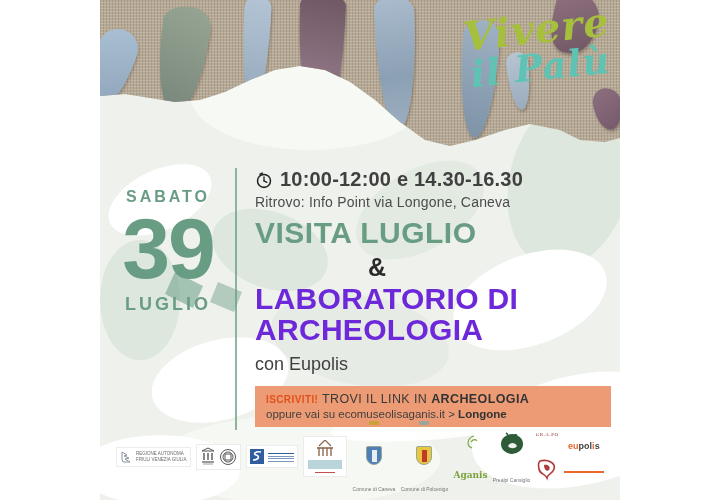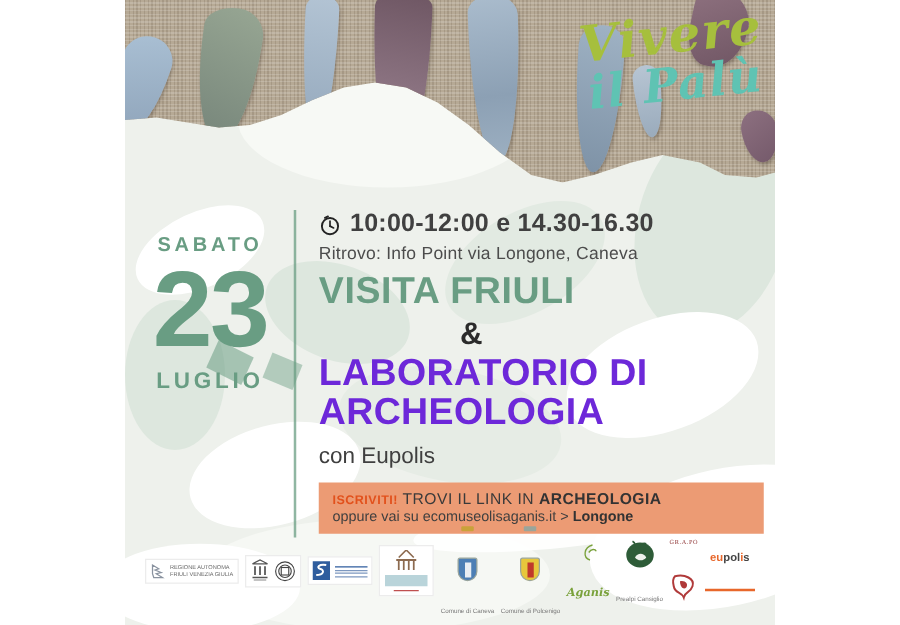--- a/index.html
+++ b/index.html
@@ -55,21 +55,21 @@
   
   .logos { position:absolute; left:0; bottom:8px; width:520px; z-index:2;
     display:flex; align-items:center; justify-content:space-between; padding:0 16px; }
   .chip { background:#fff; border:1px solid #ececec; display:flex; align-items:center; justify-content:center; gap:3px; padding:2px 3px; }
   .lg { display:flex; flex-direction:column; align-items:center; gap:20px;justify-content:center; }
   .tiny { font-size:4.5px; color:#6b6b6b; line-height:1.15; text-align:left; }
   .caption { font-size:5px; color:#777; text-align:center; line-height:1.2; margin-top:1px; }
   .hairlines i { display:block; width:26px; height:1px; background:#b9c3cf; margin-top:1.5px; }
   .crest { width:16px; height:19px; border-radius:2px 2px 8px 8px; position:relative; border:1px solid #9aa59b; }
   .crown { width:10px; height:4px; background:#c9a23a; border-radius:1px; margin-bottom:1px; }
-  .script-green { font-family:"DejaVu Serif", serif; font-style:italic; font-weight:bold; color:#7aa23c; font-size:9px; }
+  .script-green { font-family:"DejaVu Serif", serif; font-weight:bold; color:#7aa23c; font-size:9px; }
   .grapo-t { font-size:5px; color:#8c3030; letter-spacing:.5px; font-family:"Liberation Serif", serif; }
   .eupolis-t { font-size:9px; font-weight:bold; color:#444; }
   .eupolis-t .eu { color:#e8672b; }
 </style>
 </head>
 <body>
 
 <div class="stage">
   <div class="poster">
 
@@ -104,37 +104,37 @@
       <div class="stone" style="left:494px;top:88px;width:28px;height:42px;background:linear-gradient(150deg,#8d7080,#74596a);border-radius:45% 55% 50% 50%/35% 35% 65% 65%;transform:rotate(-10deg);"></div>
     </div>
 
     <div class="brand">
       <div class="l1" style="color:#a6bf3d;">Vivere</div>
       <div class="l2" style="color:#5fc3b3;">il Palù</div>
     </div>
 
     <div class="dateblock">
       <div class="weekday">SABATO</div>
-      <div class="day">23</div>
+      <div class="day">39</div>
       <div class="month">LUGLIO</div>
     </div>
     <div class="vdivider"></div>
 
     <div class="content">
       <div class="timerow">
         <svg class="clock" viewBox="0 0 20 20">
           <circle cx="10" cy="11" r="7.2" fill="none" stroke="#232323" stroke-width="1.7"></circle>
           <line x1="10" y1="11" x2="10" y2="6.5" stroke="#232323" stroke-width="1.5" stroke-linecap="round"></line>
           <line x1="10" y1="11" x2="13.2" y2="12.6" stroke="#232323" stroke-width="1.5" stroke-linecap="round"></line>
           <line x1="5.5" y1="3.6" x2="8.2" y2="2.4" stroke="#232323" stroke-width="1.7" stroke-linecap="round"></line>
         </svg>
         <span class="time">10:00-12:00 e 14.30-16.30</span>
       </div>
       <div class="meeting">Ritrovo: Info Point via Longone, Caneva</div>
-      <div class="title1">VISITA FRIULI</div>
+      <div class="title1">VISITA LUGLIO</div>
       <div class="amp">&amp;</div>
       <div class="title2">LABORATORIO DI ARCHEOLOGIA</div>
       <div class="witheu">con Eupolis</div>
 
       <div class="cta">
         <div class="l1">
           <span class="signup">ISCRIVITI!</span>
           <span class="mid">trovi il link in</span>
           <span class="b">ARCHEOLOGIA</span>
         </div>

